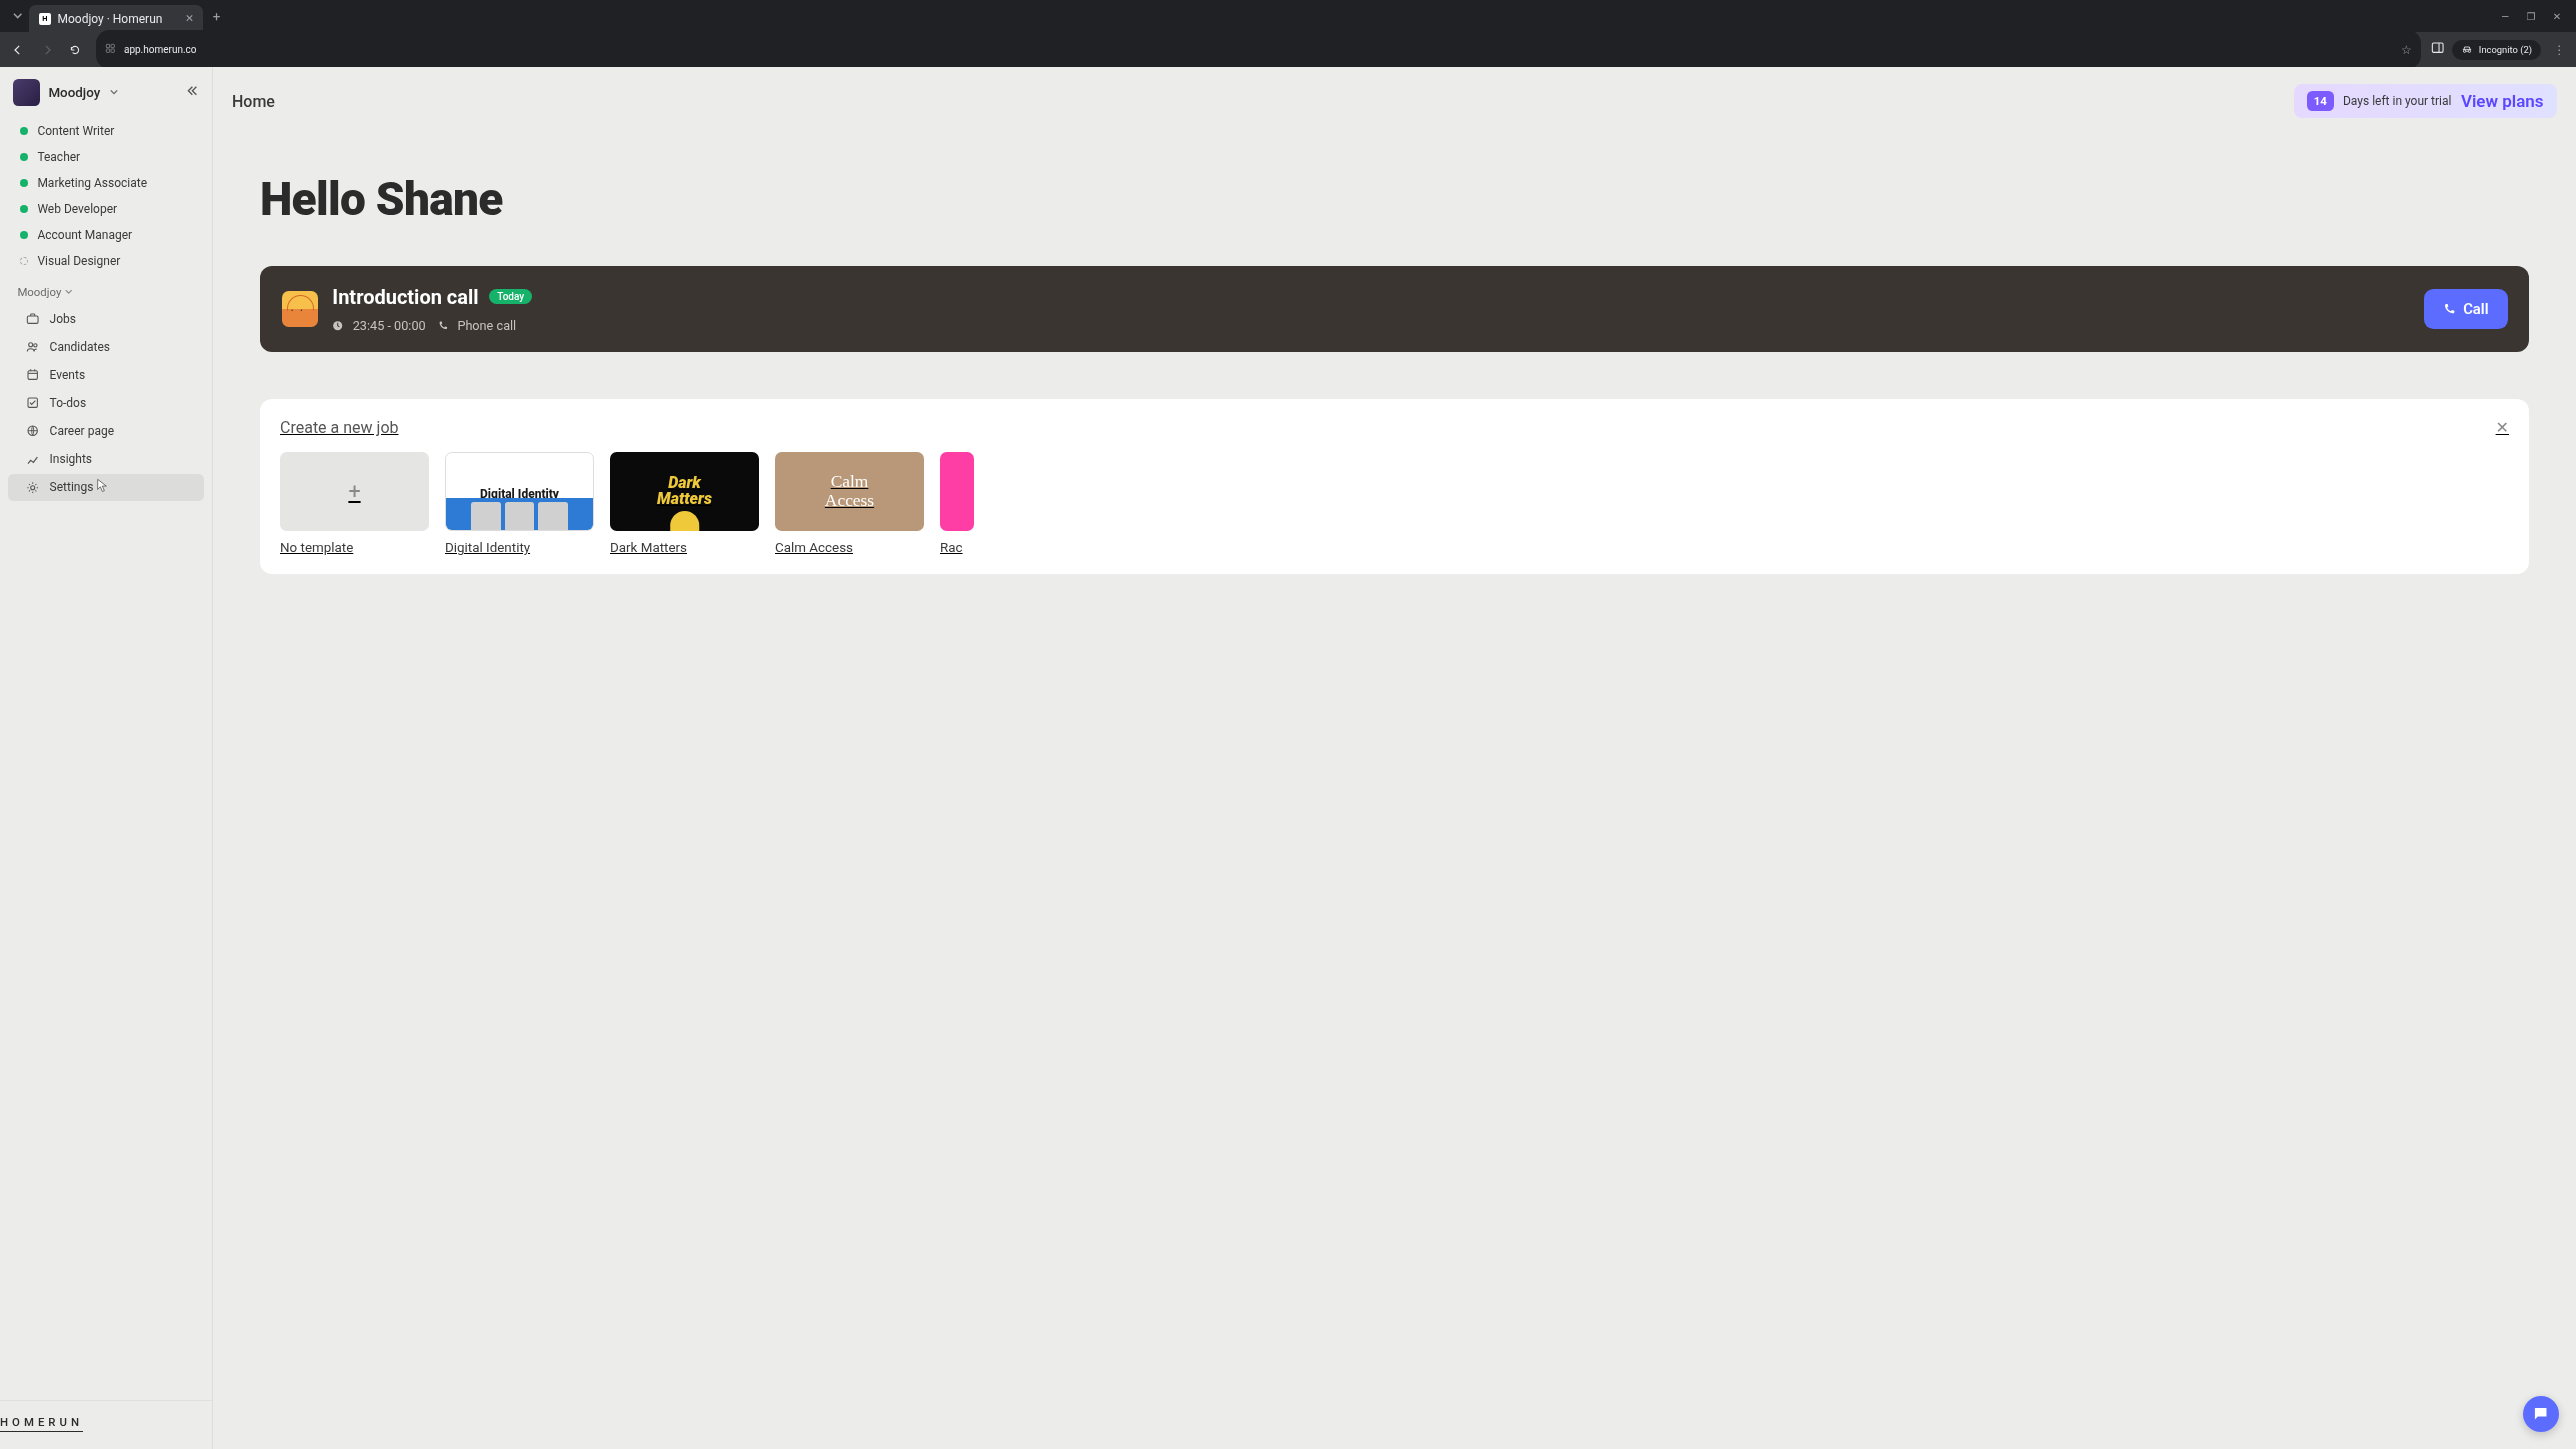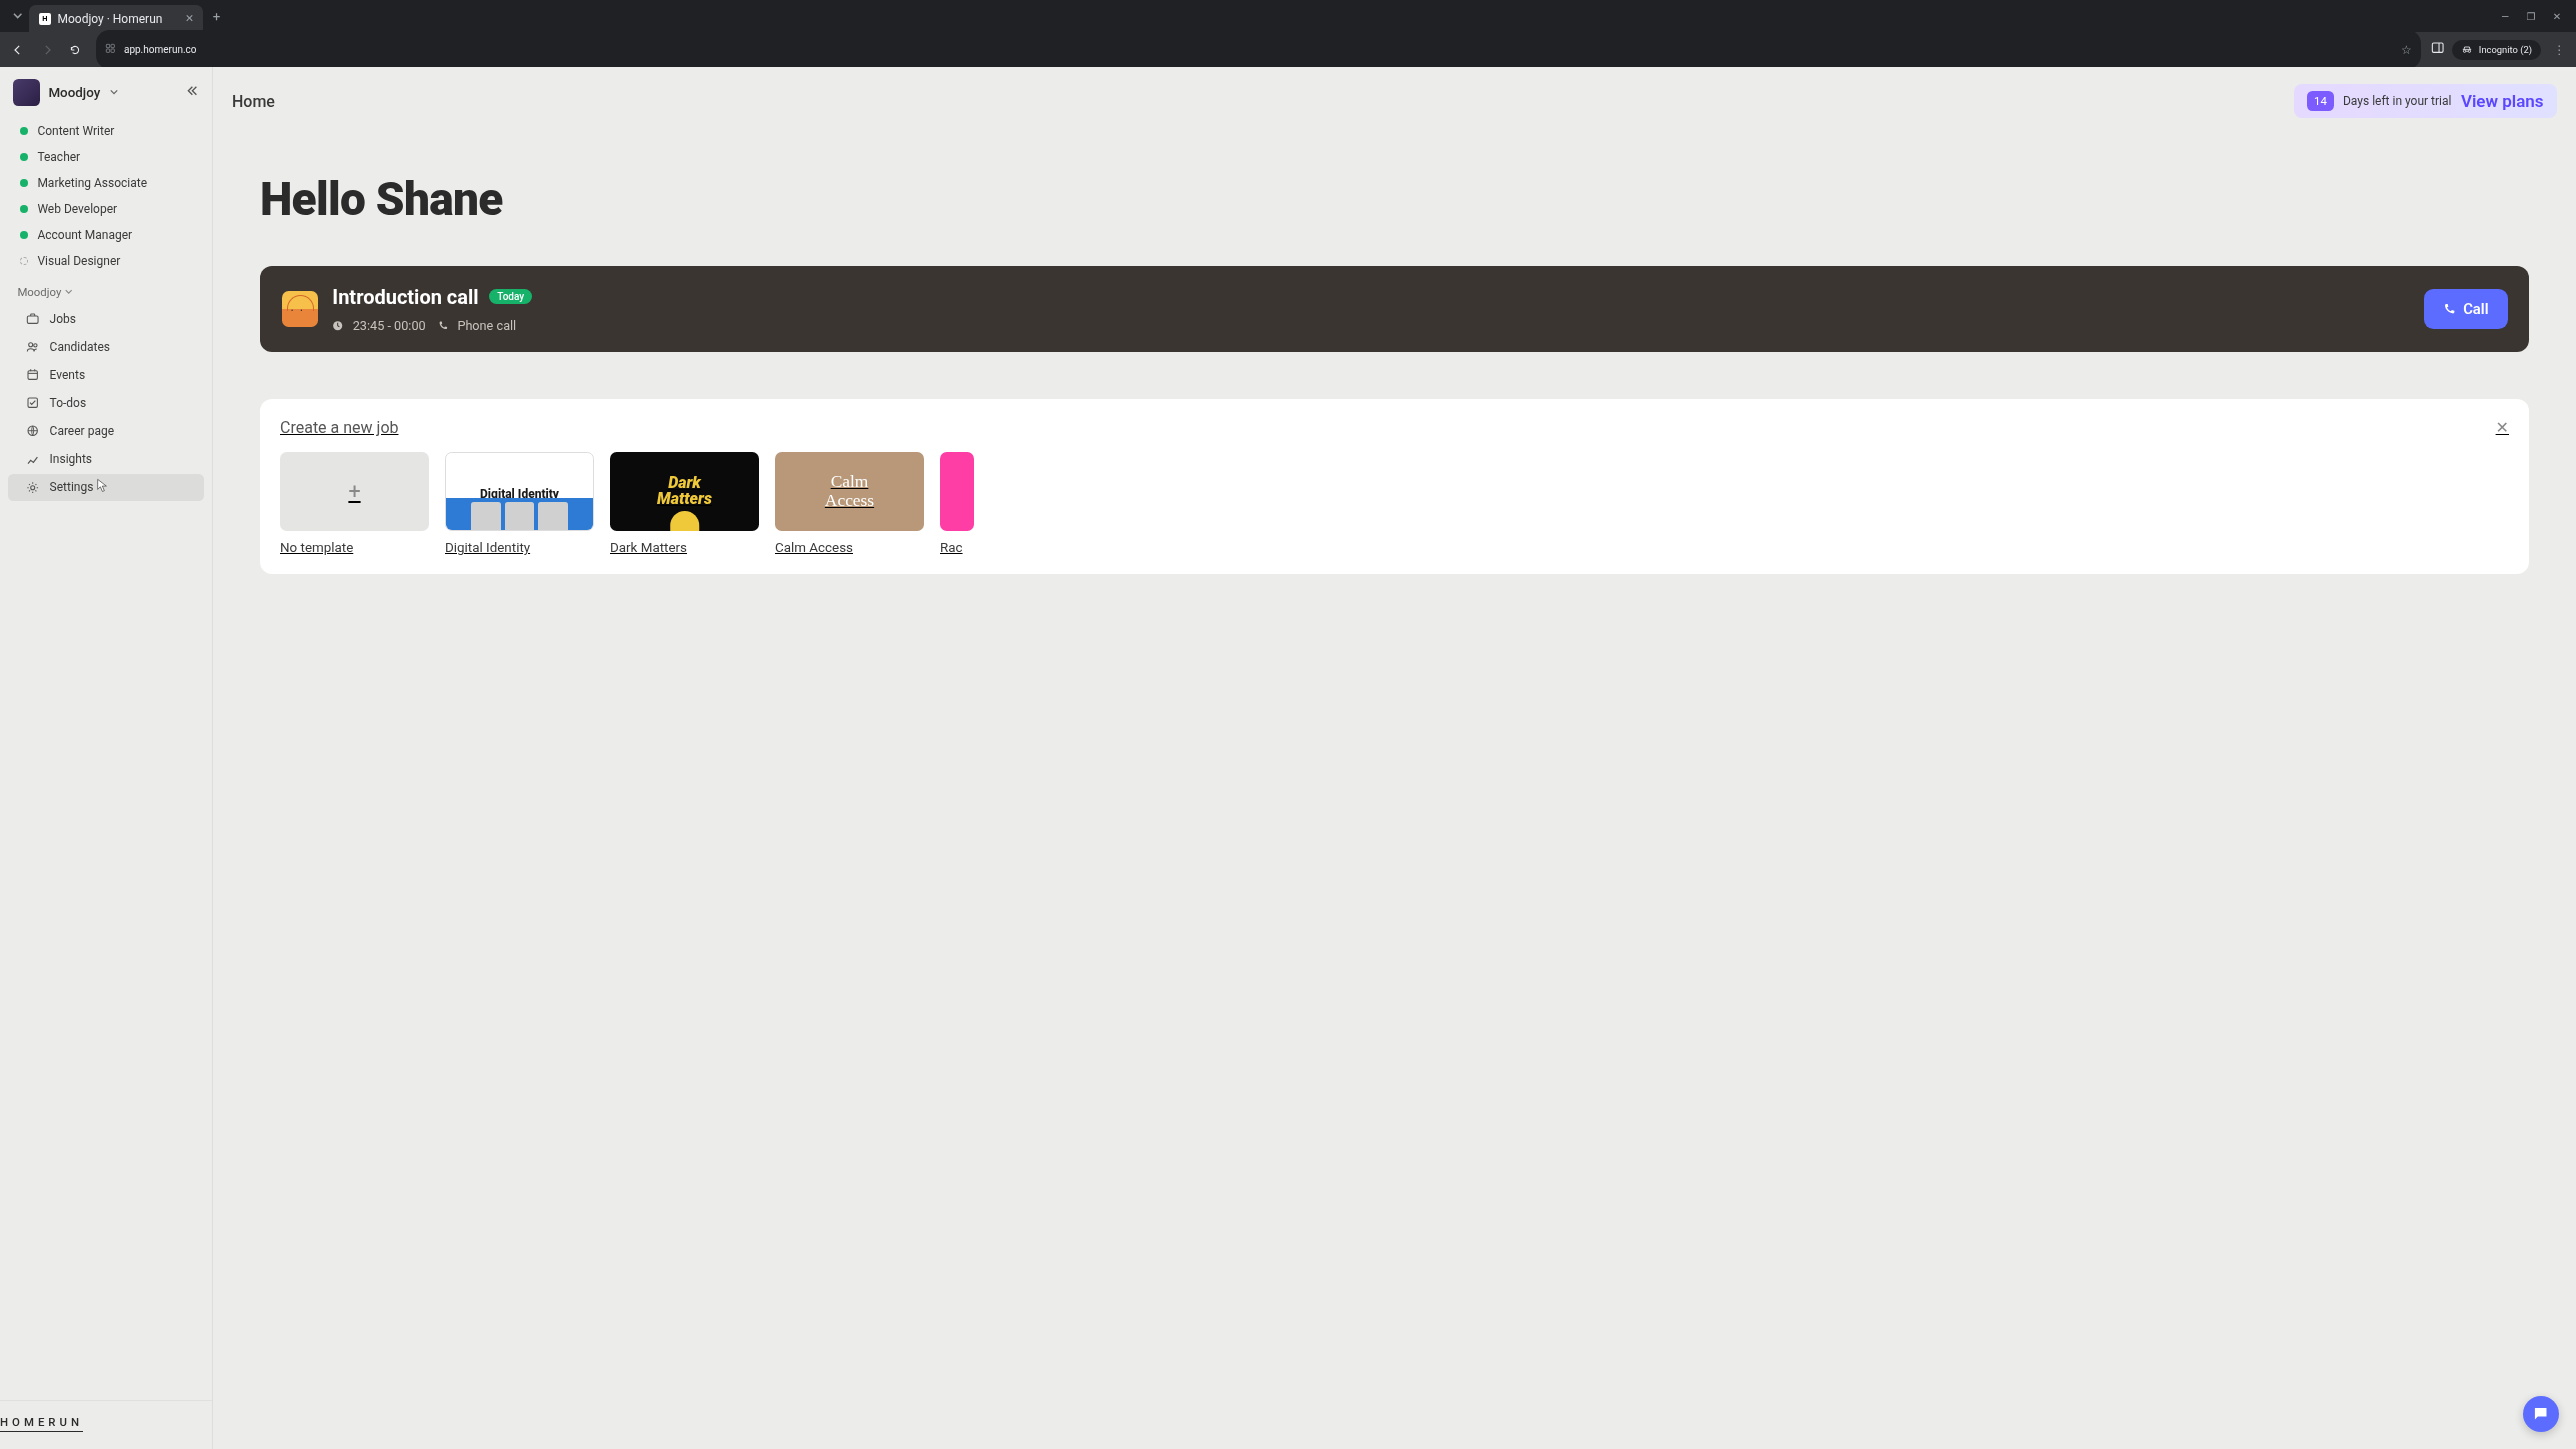--- a/index.html
+++ b/index.html
@@ -62,21 +62,21 @@
 
 
 .main { flex:1; overflow-y:auto; position:relative; }
 .main::-webkit-scrollbar { width:10.7px; }
 .main::-webkit-scrollbar-track { background:#ececea; }
 .main::-webkit-scrollbar-thumb { background:#bdbdbd; border-radius:5.4px; border:2px solid #ececea; }
 
 .topbar { display:flex; align-items:center; padding:17.4px 19px 0; }
 .topbar-title { font-size:16px; color:#3a3a3a; font-weight:500; }
 .trial-banner { margin-left:auto; display:flex; align-items:center; gap:9.4px; background:linear-gradient(90deg,#e5d9ff,#e0e0ff); border-radius:8px; padding:6.7px 13.4px; }
-.trial-badge { background:#7c5cff; color:#fff; border-radius:5.4px; padding:2.7px 6.7px; font-weight:400; font-size:11.4px; }
+.trial-badge { background:#7c5cff; color:#fff; border-radius:5.4px; padding:2.7px 6.7px; font-weight:700; font-size:11.4px; }
 .trial-text { font-size:12px; color:#3a3a3a; }
 .trial-link { font-size:17px; color:#5b47ff; font-weight:600; cursor:pointer; }
 
 .content { padding:27px 47px 27px 47px; }
 .greeting { font-size:46px; font-weight:900; color:#2b2b2b; letter-spacing:-0.7px; margin-bottom:40px; margin-top:27px; }
 
 .call-card { background:#3a3530; border-radius:12px; padding:19px 21.5px; display:flex; align-items:center; gap:14.8px; margin-bottom:47px; }
 .call-avatar { width:36px; height:36px; border-radius:6.7px; background:linear-gradient(#f7c04a 50%, #e8853b 50%); position:relative; overflow:hidden; }
 .call-avatar::before { content:""; position:absolute; top:4px; left:5.4px; width:25.5px; height:14.8px; border:1.7px solid #d4682a; border-bottom:none; border-radius:13.4px 13.4px 0 0; }
 .call-avatar::after { content:"• •"; position:absolute; top:16px; left:9.4px; font-size:6.7px; color:#333; letter-spacing:2.7px; }

